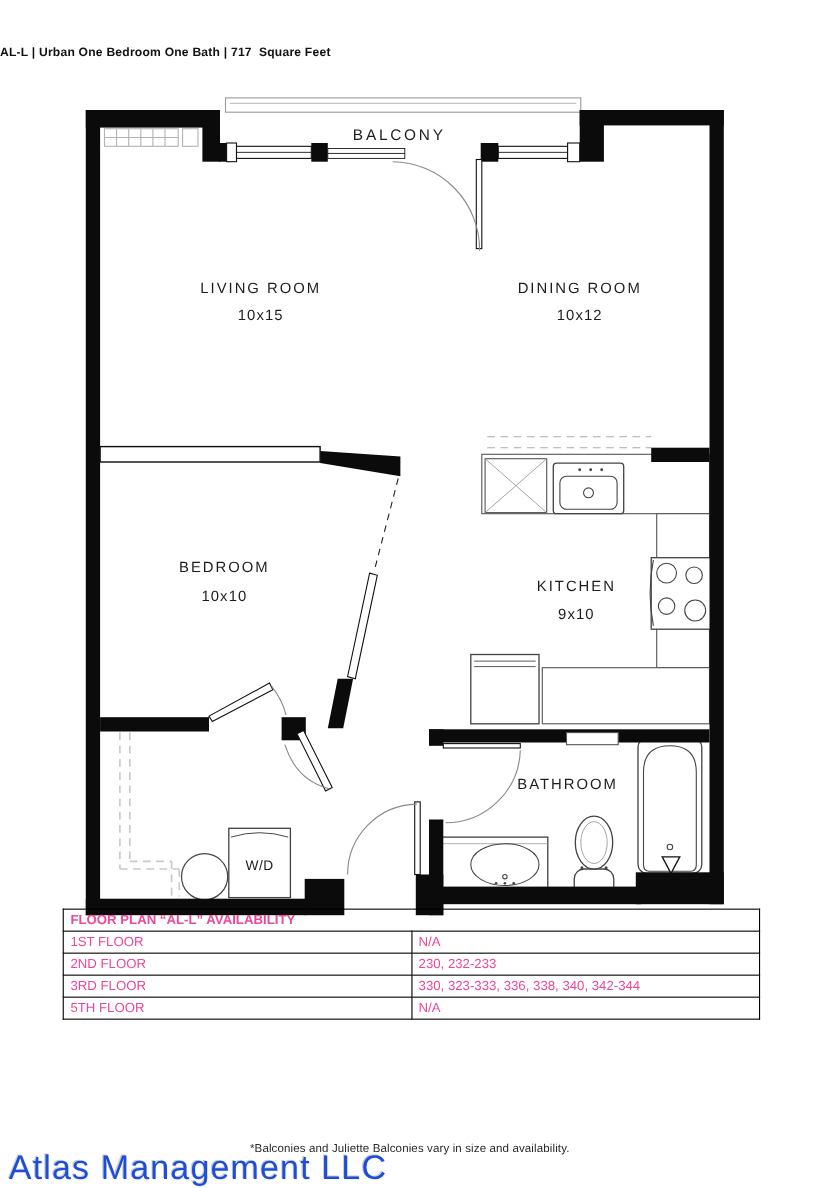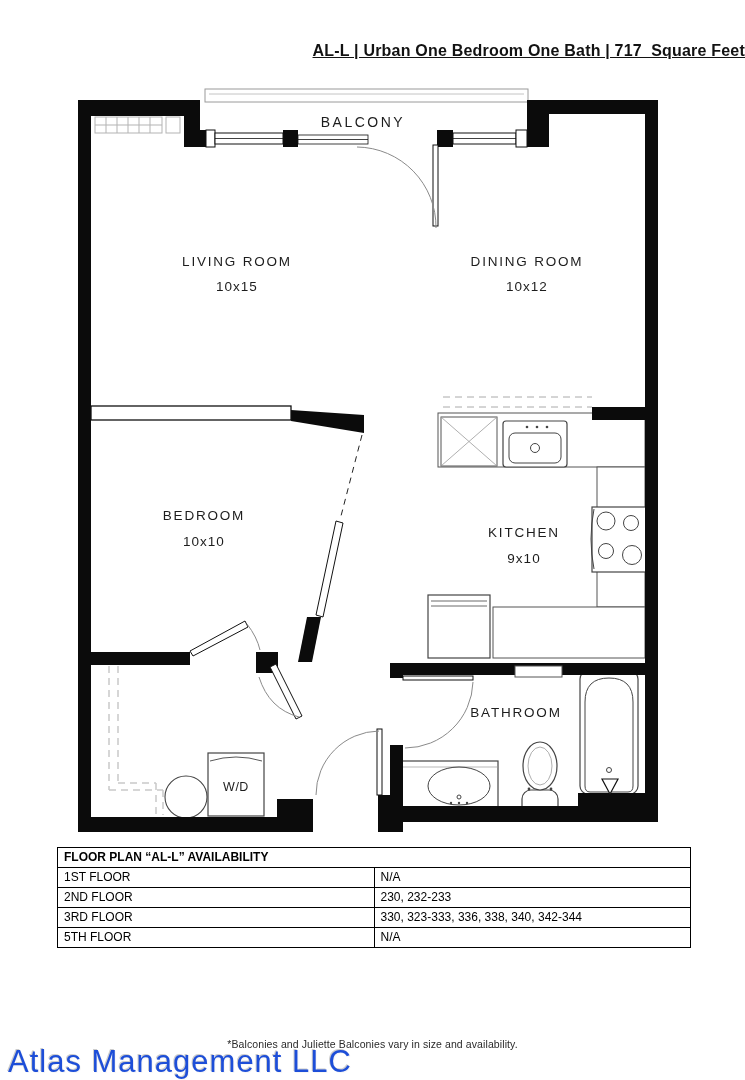--- a/index.html
+++ b/index.html
@@ -1,27 +1,27 @@
 <!DOCTYPE html>
 <html><head>
 <meta charset="utf-8">
 <style>
   html,body{margin:0;padding:0;}
   body{
     width:745px;height:1080px;position:relative;background:#ffffff;
     font-family:"Liberation Sans", sans-serif;overflow:hidden;
   }
   .page-title{
-    position:absolute;top:42px;left:0;right:0;text-align:right;
-    font-size:16px;font-weight:bold;color:#121212;letter-spacing:.2px;white-space:pre;text-decoration:underline;
+    position:absolute;top:42px;left:0;right:0;text-align:left;
+    font-size:11px;font-weight:bold;color:#121212;letter-spacing:.2px;white-space:pre;
   }
   .plan-svg{position:absolute;top:0;left:0;z-index:2;}
   .avail{
-    position:absolute;left:57px;top:847px;width:634px;z-index:3;
-    border-collapse:collapse;font-size:12px;color:#000000;table-layout:fixed;
+    position:absolute;left:57px;top:826px;width:634px;z-index:3;
+    border-collapse:collapse;font-size:12px;color:#ec4899;table-layout:fixed;
   }
   .avail td{
     border:1.6px solid #000;padding:2px 6px;line-height:13.5px;height:15px;
     overflow:hidden;white-space:nowrap;
   }
   .avail .b{font-weight:bold;}
   .avail .col-level{width:134px;}
   .footnote{
     position:absolute;top:1038px;left:0;right:0;text-align:center;z-index:4;
     font-size:10.5px;color:#2a2a2a;letter-spacing:.1px;

